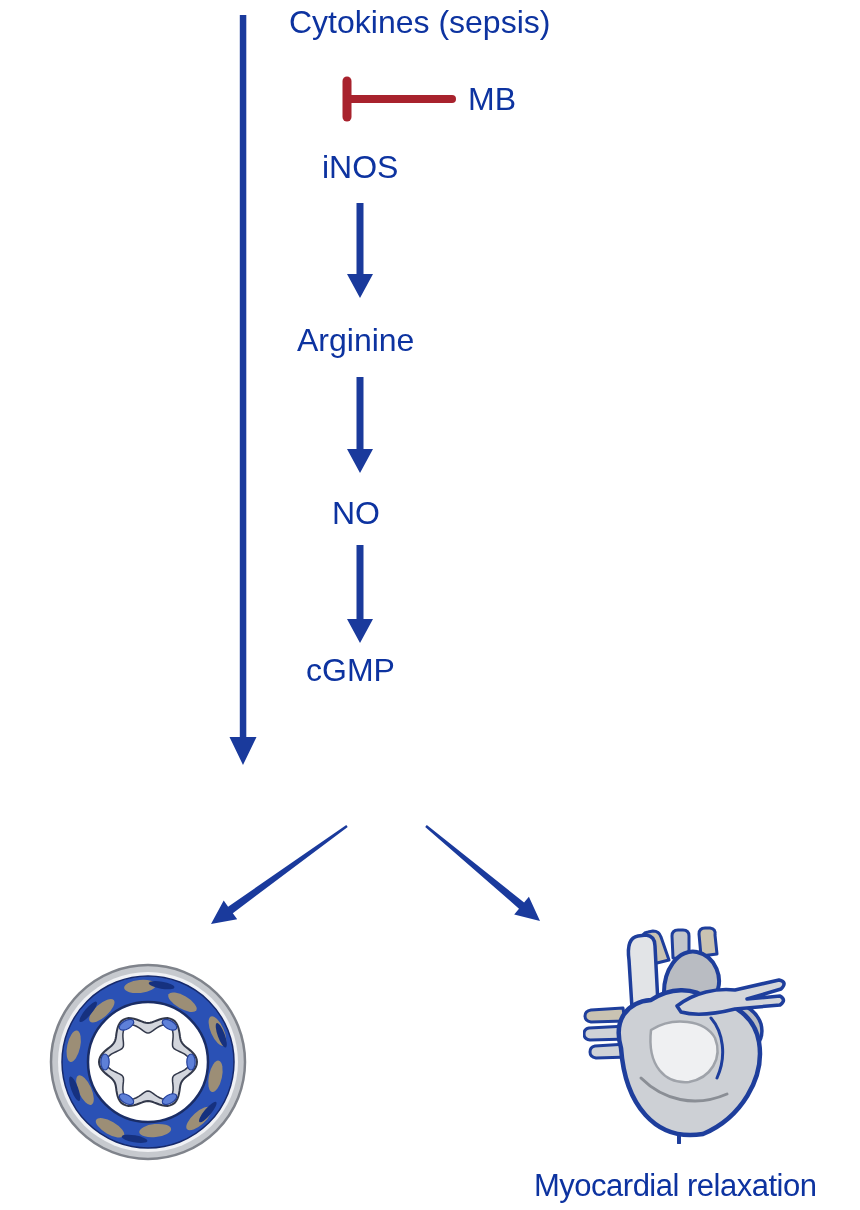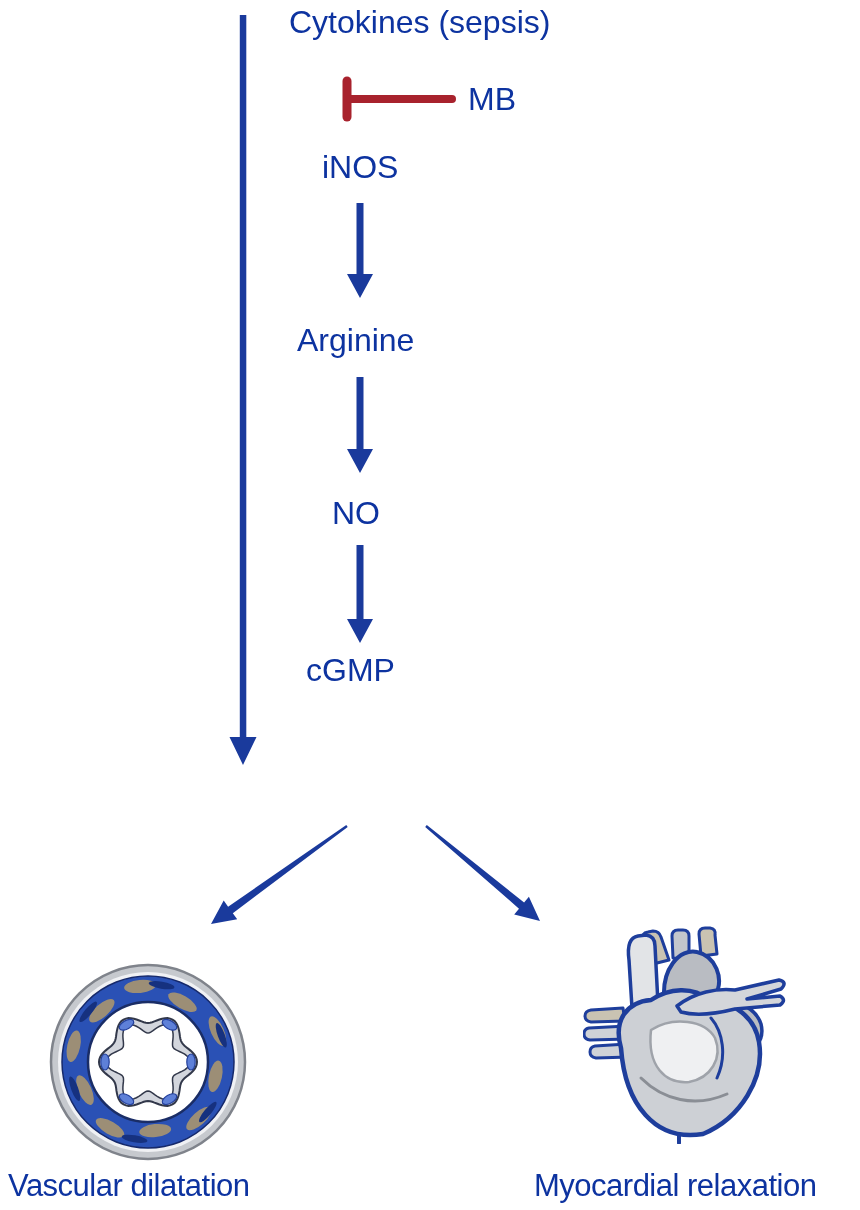--- a/index.html
+++ b/index.html
@@ -108,17 +108,16 @@
 
         <path d="M68 104 C90 90 122 94 132 112 C140 132 128 152 106 156 C82 158 64 140 68 104 Z" fill="#eff0f2" stroke="#9fa3aa" stroke-width="2.5"></path>
 
         <path d="M58 152 C80 174 112 182 144 168" fill="none" stroke="#8a8e95" stroke-width="3"></path>
         <path d="M128 92 C140 106 144 130 134 152" fill="none" stroke-width="3"></path>
         <path d="M96 208 L96 217" fill="none" stroke-width="4"></path>
       </g>
     </svg>
   </div>
 
-  <div class="lbl outcome-lbl" style="left:8px;top:1168px;">Vascular dilatation</div>
 
   <div class="lbl outcome-lbl" style="left:534px;top:1168px;">Myocardial relaxation</div>
 
 </div>
 
 </body></html>

